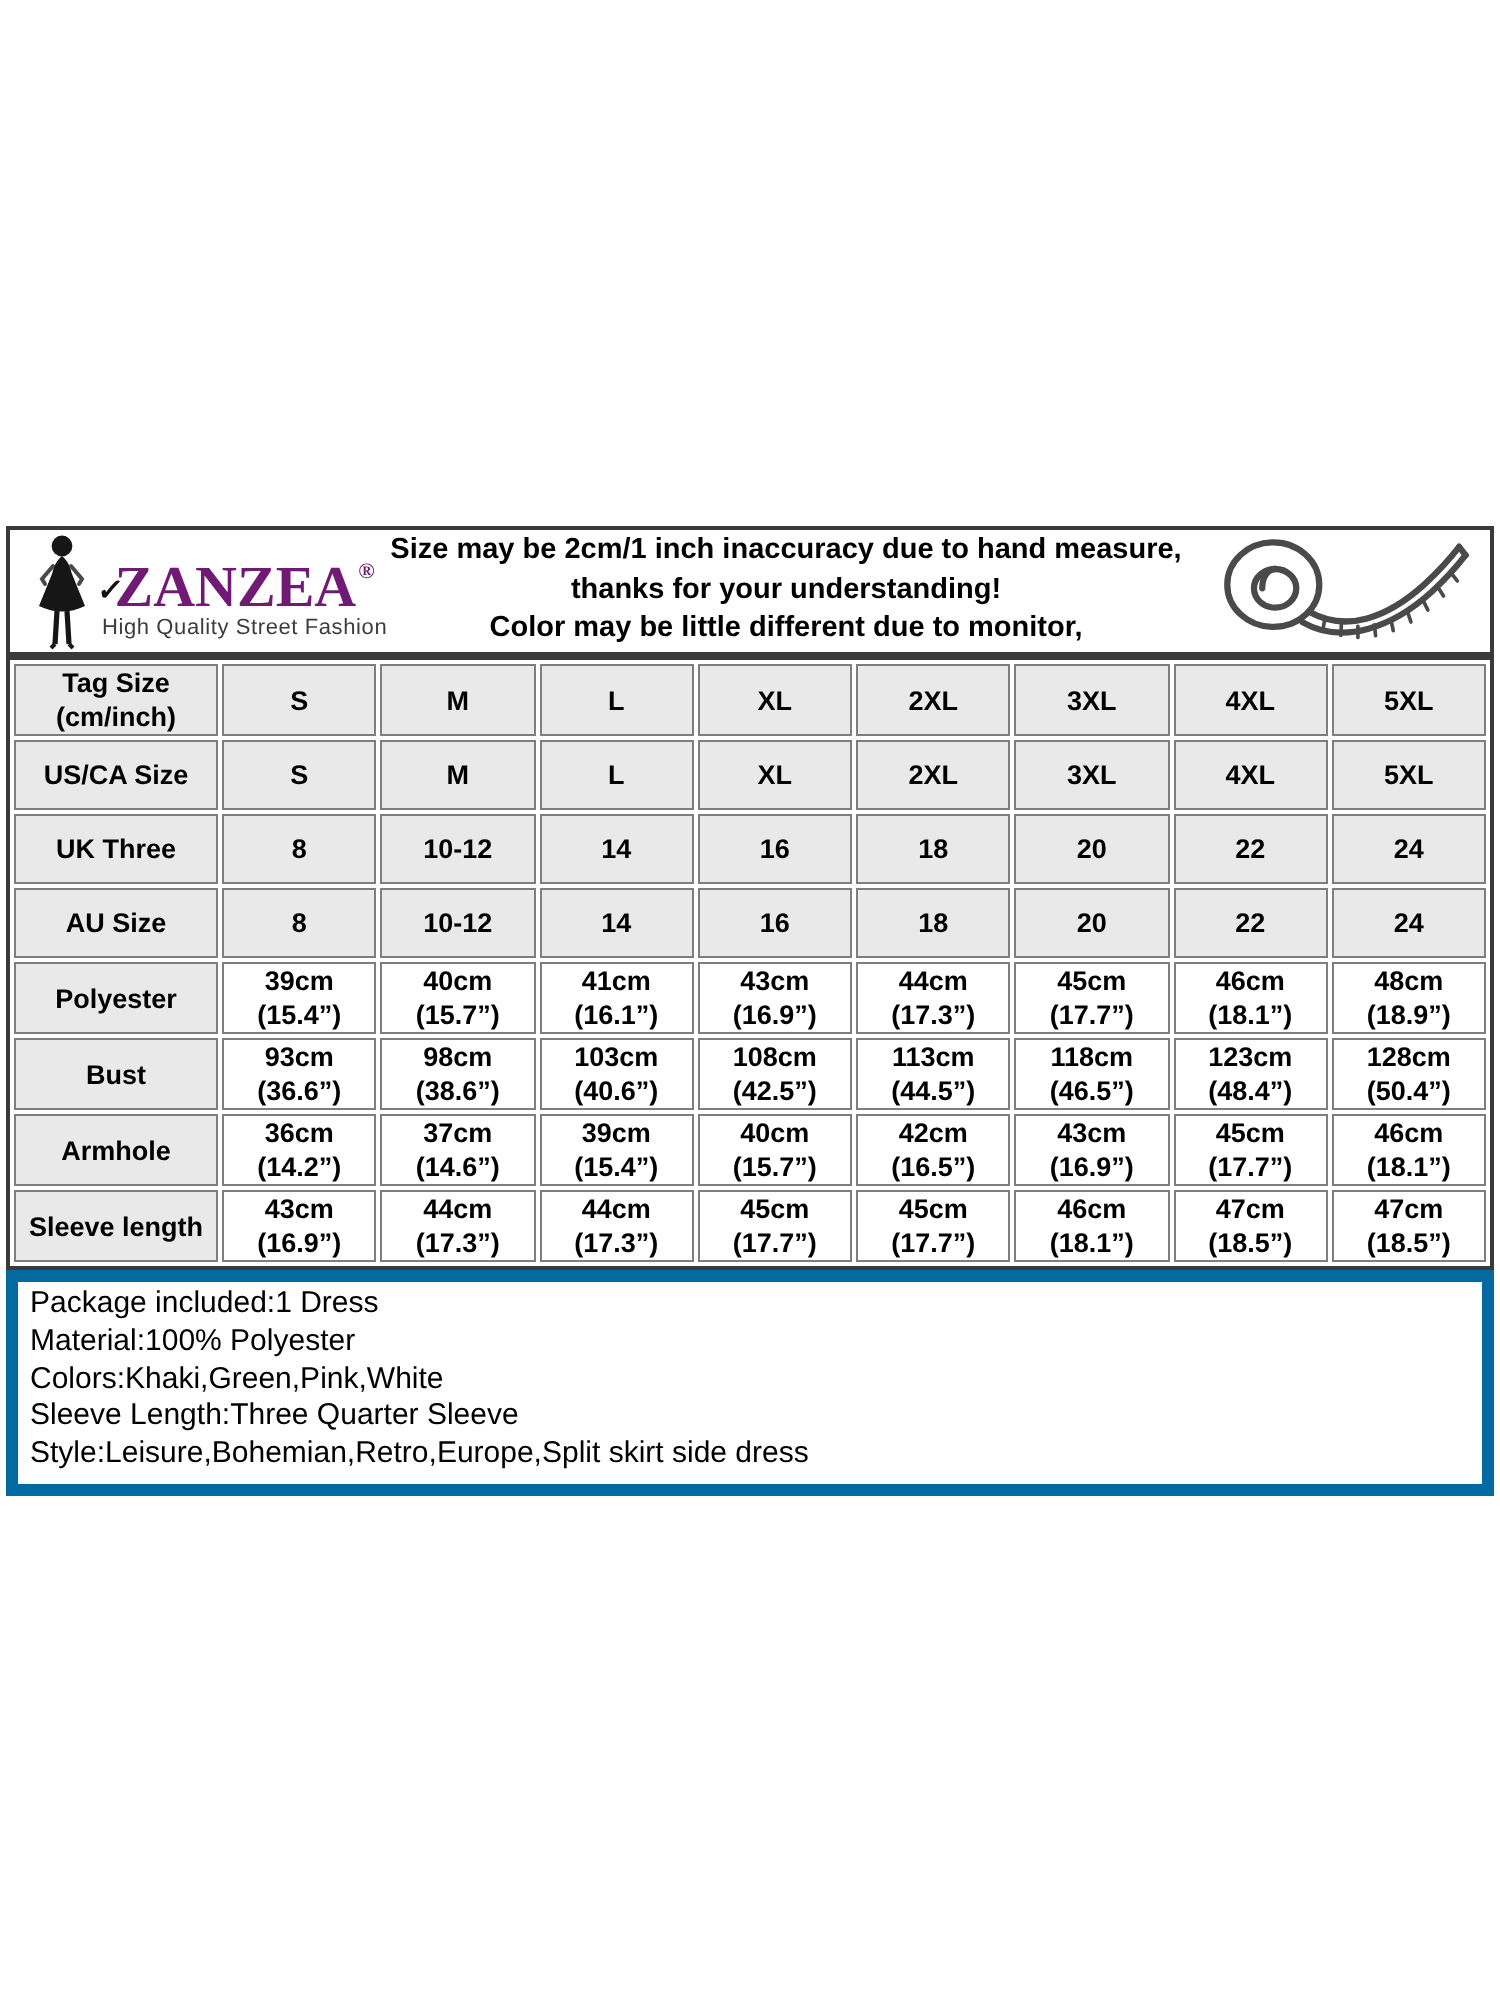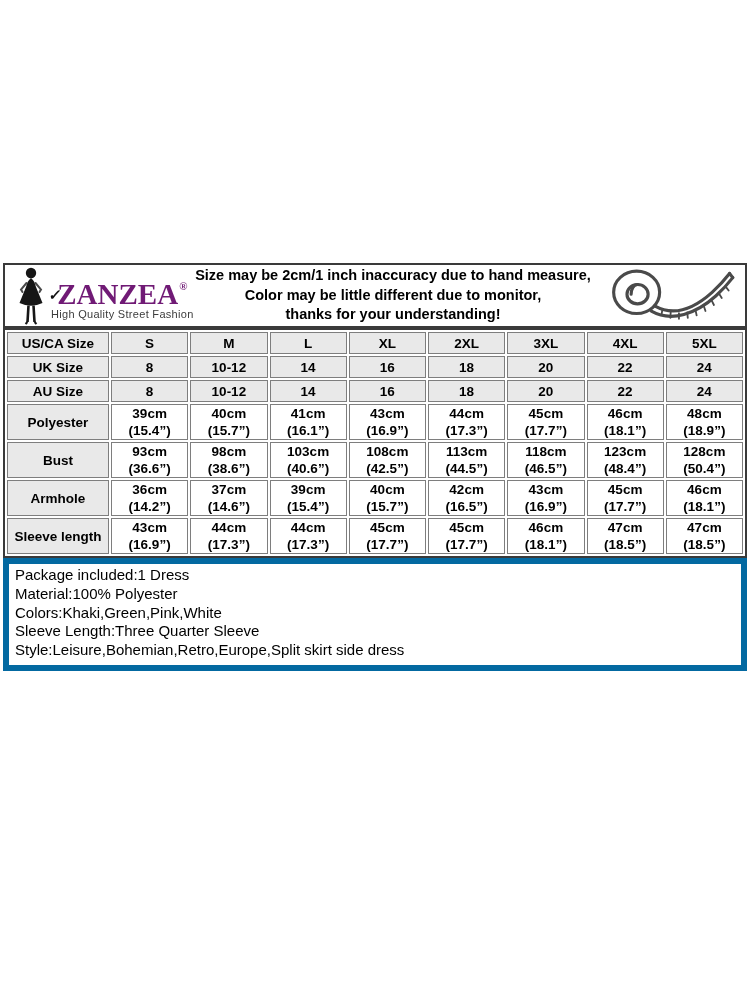--- a/index.html
+++ b/index.html
@@ -38,21 +38,21 @@
     border:2px solid #3a3a3a;
     text-align:center; font-weight:700; font-size:13.5px;
   }
   table.size-table td {
     border:1px solid #7e7e7e; background:#ffffff;
     vertical-align:middle; line-height:17px; overflow:hidden;
   }
   table.size-table td.shade { background:#e9e9e9; }
   col.c-label { width:102px; }
   tr.r-tag td { height:34px; }
-  tr.r-sm  td { height:22px; }
+  tr.r-sm  td { height:35px; }
   tr.r-lg  td { height:33px; }
 
   
   .details {
     border:6px solid #0369a1; background:#fff;
     padding:2px 6px 5px 6px; font-size:15px; line-height:18.8px;
     font-weight:400;
   }
   .details .line { white-space:nowrap; }
 
@@ -78,22 +78,22 @@
         </svg>
         <span class="logo-check">✓</span>
         <div class="logo-text">
           <div class="wordmark"><span>ZANZEA</span><span class="reg">®</span></div>
           <div class="tagline">High Quality Street Fashion</div>
         </div>
       </div>
 
       <div class="notice">
         <div>Size may be 2cm/1 inch inaccuracy due to hand measure,</div>
+        <div>thanks for your understanding!</div>
         <div>Color may be little different due to monitor,</div>
-        <div>thanks for your understanding!</div>
       </div>
 
       <div class="tape-wrap">
         <svg width="138" height="58" viewBox="0 0 150 62">
           <ellipse cx="42" cy="27" rx="25" ry="23" class="stroke"></ellipse>
           <ellipse cx="43" cy="29" rx="11.5" ry="10.5" class="stroke"></ellipse>
           <path d="M43 18.5 C 39 18.5 36 23 36 29" class="stroke"></path>
           <path d="M62 42 C 82 53 104 45 124 27 C 131 20.5 138 13 143 6.5" class="stroke"></path>
           <path d="M58 47.5 C 80 60 107 50 128 31 C 134.5 25 141.5 17.5 146.5 11" class="stroke"></path>
           <path d="M143 6.5 L146.5 11" class="stroke"></path>
@@ -110,33 +110,44 @@
           <col>
           <col>
           <col>
           <col>
           <col>
           <col>
           <col>
           <col>
       </colgroup>
       <tbody id="size-table-body">
+          <tr class="r-tag">
+            <td class="shade">Tag Size<br>(cm/inch)</td>
+            <td class="shade">S</td>
+            <td class="shade">M</td>
+            <td class="shade">L</td>
+            <td class="shade">XL</td>
+            <td class="shade">2XL</td>
+            <td class="shade">3XL</td>
+            <td class="shade">4XL</td>
+            <td class="shade">5XL</td>
+          </tr>
           <tr class="r-sm">
             <td class="shade">US/CA Size</td>
             <td class="shade">S</td>
             <td class="shade">M</td>
             <td class="shade">L</td>
             <td class="shade">XL</td>
             <td class="shade">2XL</td>
             <td class="shade">3XL</td>
             <td class="shade">4XL</td>
             <td class="shade">5XL</td>
           </tr>
           <tr class="r-sm">
-            <td class="shade">UK Size</td>
+            <td class="shade">UK Three</td>
             <td class="shade">8</td>
             <td class="shade">10-12</td>
             <td class="shade">14</td>
             <td class="shade">16</td>
             <td class="shade">18</td>
             <td class="shade">20</td>
             <td class="shade">22</td>
             <td class="shade">24</td>
           </tr>
           <tr class="r-sm">

